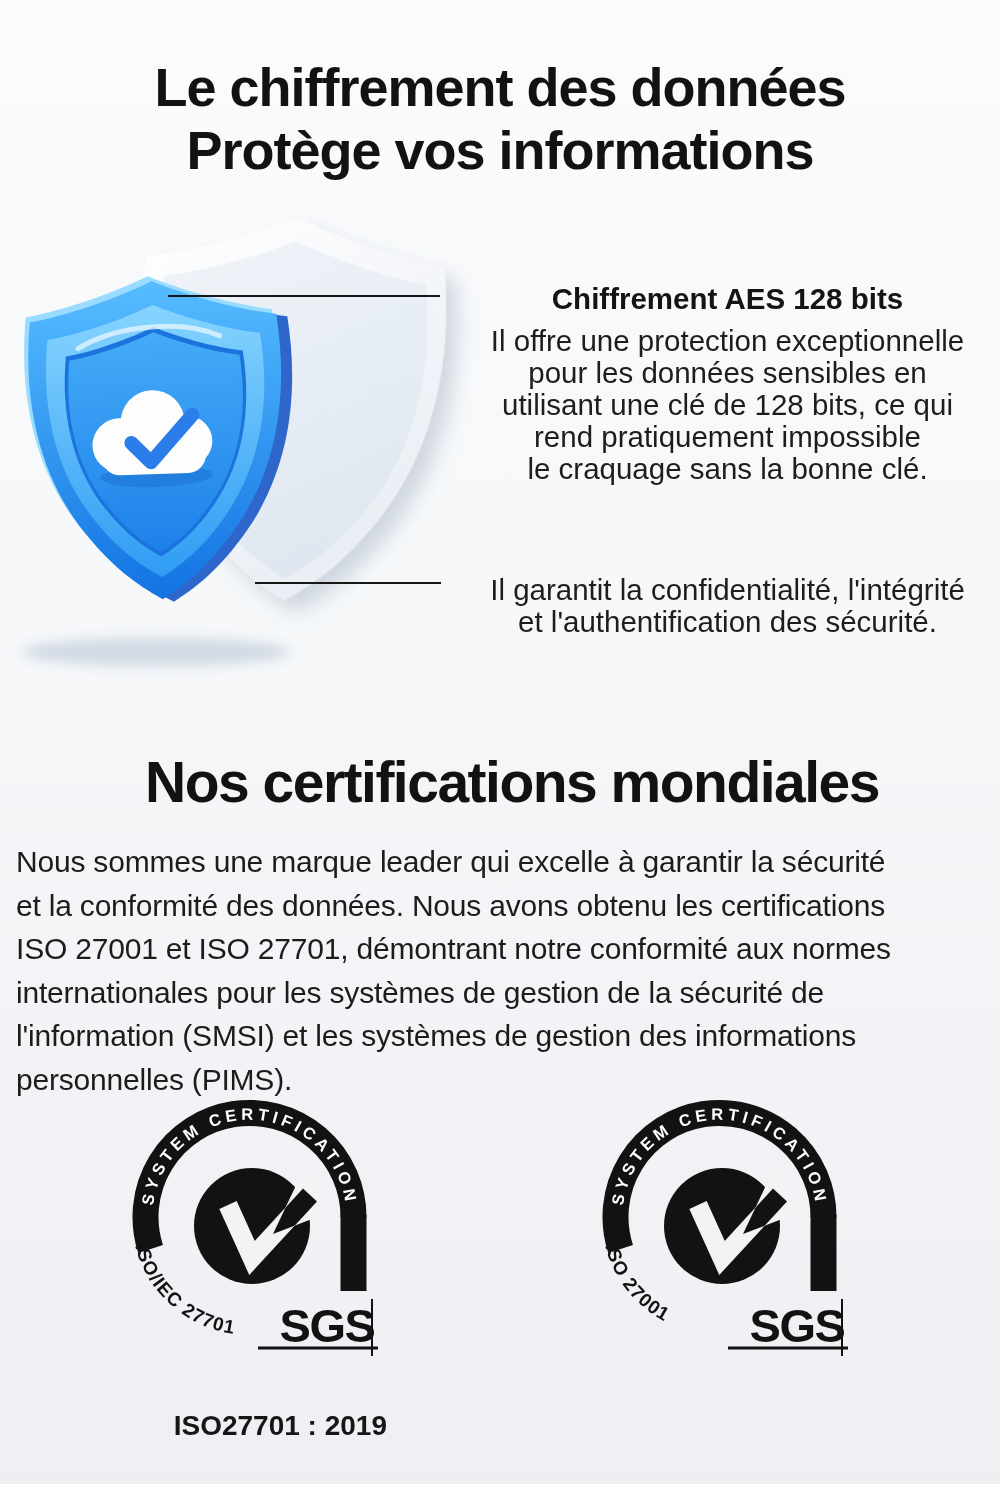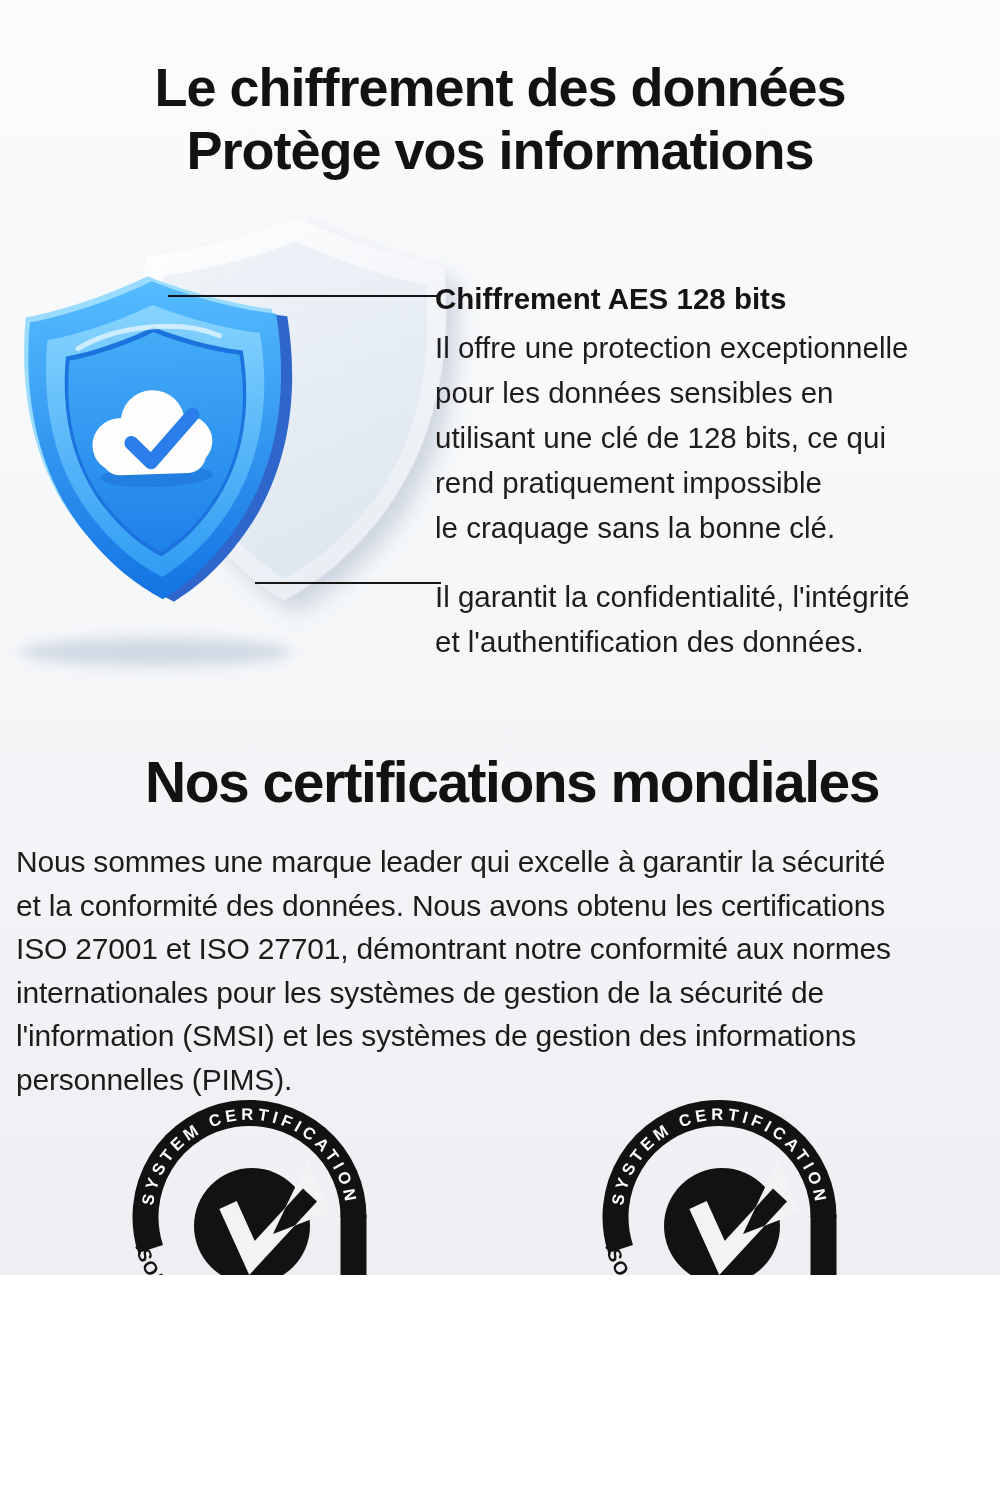--- a/index.html
+++ b/index.html
@@ -1,39 +1,39 @@
 <!DOCTYPE html>
 <html><head>
 <meta charset="utf-8">
 <style>
   html,body{margin:0;padding:0;}
   .page{
     position:relative;
-    width:1000px;height:1275px;
+    width:1000px;height:1484px;
     overflow:hidden;
     background:linear-gradient(180deg,#fafbfc 0%,#f5f7f9 45%,#edeff2 100%);
     font-family:"Liberation Sans","DejaVu Sans",sans-serif;
     color:#141414;
   }
   .page-title{
     position:absolute;top:56px;left:0;width:1000px;
     margin:0;text-align:center;
     font-size:54px;line-height:63px;font-weight:bold;
     letter-spacing:-1px;color:#121212;
     white-space:pre-line;
   }
   .shield-art{position:absolute;left:6px;top:222px;width:470px;height:445px;overflow:visible;}
   .callout-line{position:absolute;height:2px;background:#161616;z-index:5;}
   .callout-line.l1{left:168px;top:295px;width:272px;}
   .callout-line.l2{left:255px;top:582px;width:186px;}
-  .feature{position:absolute;left:435px;width:545px;z-index:4;}
+  .feature{position:absolute;left:455px;width:545px;z-index:4;text-align:center;}
   .feature.f1{top:282px;}
   .feature.f2{top:565px;}
   .feature-title{font-size:29.5px;font-weight:bold;line-height:34px;color:#141414;}
-  .feature-body{margin-top:9px;font-size:29.5px;line-height:45px;color:#1d1d1d;white-space:pre;}
+  .feature-body{margin-top:9px;font-size:29.5px;line-height:32px;color:#1d1d1d;white-space:pre;}
   .cert-heading{
     position:absolute;top:752px;left:12px;width:1000px;margin:0;
     text-align:center;font-size:57px;line-height:60px;font-weight:bold;
     letter-spacing:-1.5px;color:#121212;
   }
   .cert-paragraph{
     position:absolute;top:824px;left:0;width:1000px;margin:16px;
     text-align:left;font-size:30px;line-height:43.6px;
     letter-spacing:-0.2px;color:#1c1c1c;white-space:pre;
   }
@@ -120,21 +120,21 @@
   <div class="feature f1">
     <div class="feature-title">Chiffrement AES 128 bits</div>
     <div class="feature-body">Il offre une protection exceptionnelle
 pour les données sensibles en
 utilisant une clé de 128 bits, ce qui
 rend pratiquement impossible
 le craquage sans la bonne clé.</div>
   </div>
   <div class="feature f2">
     <div class="feature-body">Il garantit la confidentialité, l'intégrité
-et l'authentification des données.</div>
+et l'authentification des sécurité.</div>
   </div>
 
   <h2 class="cert-heading">Nos certifications mondiales</h2>
   <p class="cert-paragraph">Nous sommes une marque leader qui excelle à garantir la sécurité
 et la conformité des données. Nous avons obtenu les certifications
 ISO 27001 et ISO 27701, démontrant notre conformité aux normes
 internationales pour les systèmes de gestion de la sécurité de
 l'information (SMSI) et les systèmes de gestion des informations
 personnelles (PIMS).</p>
 

